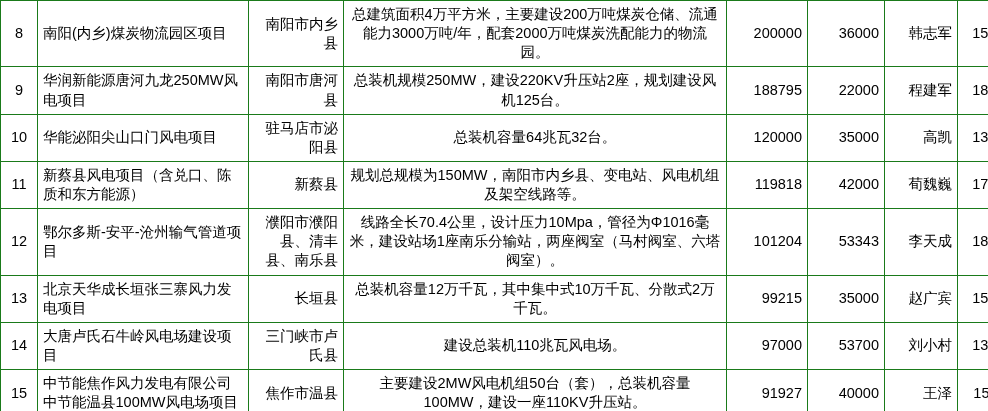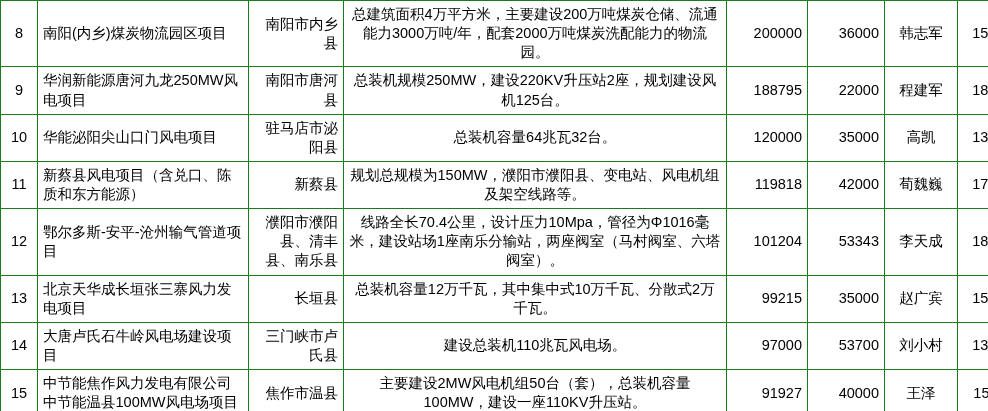--- a/index.html
+++ b/index.html
@@ -28,21 +28,21 @@
     vertical-align: middle;
     word-wrap: break-word;
     overflow-wrap: break-word;
   }
   .col-idx   { width: 26px;  text-align: center; }
   .col-name  { width: 200px; text-align: left; }
   .col-loc   { width: 84px;  text-align: right; }
   .col-desc  { width: 372px; text-align: center; }
   .col-total { width: 70px;  text-align: right; }
   .col-year  { width: 66px;  text-align: right; }
-  .col-owner { width: 62px;  text-align: center; font-family: Liberation Serif, serif; }
+  .col-owner { width: 62px;  text-align: right; font-family: Liberation Serif, serif; }
   .col-phone { width: 98px;  text-align: right; }
   .num { font-family: "Liberation Sans", sans-serif; }
 </style>
 </head>
 <body>
 
 <table class="project-table">
   <tbody>
 
     <tr>
@@ -75,21 +75,21 @@
       <td class="col-total num">120000</td>
       <td class="col-year num">35000</td>
       <td class="col-owner">高凯</td>
       <td class="col-phone num">13939613666</td>
     </tr>
 
     <tr>
       <td class="col-idx">11</td>
       <td class="col-name">新蔡县风电项目（含兑口、陈质和东方能源）</td>
       <td class="col-loc">新蔡县</td>
-      <td class="col-desc">规划总规模为150MW，濮阳市濮阳县、变电站、风电机组及架空线路等。</td>
+      <td class="col-desc">规划总规模为150MW，南阳市内乡县、变电站、风电机组及架空线路等。</td>
       <td class="col-total num">119818</td>
       <td class="col-year num">42000</td>
       <td class="col-owner">荀魏巍</td>
       <td class="col-phone num">17791941273</td>
     </tr>
 
     <tr>
       <td class="col-idx">12</td>
       <td class="col-name">鄂尔多斯-安平-沧州输气管道项目</td>
       <td class="col-loc">濮阳市濮阳县、清丰县、南乐县</td>

